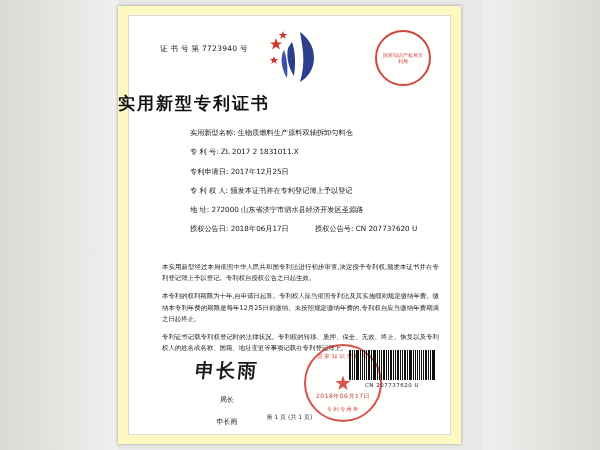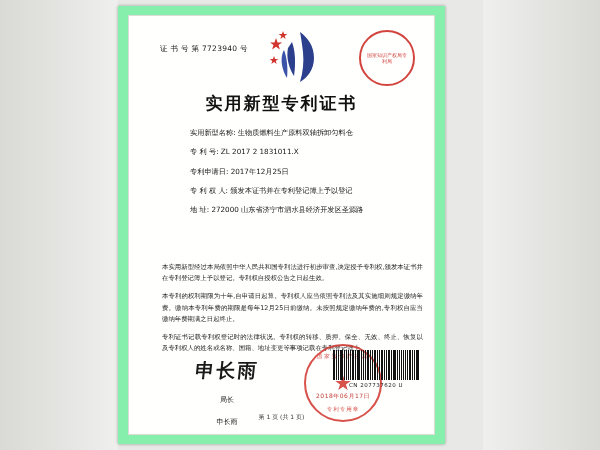--- a/index.html
+++ b/index.html
@@ -25,22 +25,23 @@
     left: 0; top: 0;
     width: 600px; height: 450px;
     background: #e8e8e6;
   }
   .paper {
     position: absolute;
     left: 118px;
     top: 6px;
     width: 327px;
     height: 438px;
-    background: #86efac;
+    background: #fef9c3;
     box-shadow: 0 0 3px rgba(0,0,0,0.35);
+    padding-left: 16px;
   }
   .paper-inner {
     position: absolute;
     left: 10px;
     top: 9px;
     right: 10px;
     bottom: 9px;
     background: #fffffe;
     border: 1px solid #dcdcd6;
   }
@@ -93,21 +94,21 @@
     align-items: center;
     justify-content: center;
     opacity: 0.88;
   }
   .seal-top span { display: block; padding: 0 5px; }
 
   .title {
     position: absolute;
     left: 0; right: 0;
     top: 86px;
-    text-align: center;
+    text-align: left;
     font-size: 17px;
     font-weight: bold;
     letter-spacing: 2px;
     color: #111;
     font-family: "DejaVu Sans", sans-serif;
   }
 
   .fields {
     position: absolute;
     left: 44px;
@@ -300,20 +301,26 @@
         <span class="field-value">2017年12月25日</span>
       </div>
       <div class="field-row">
         <span class="field-label">专 利 权 人:</span>
         <span class="field-value">颁发本证书并在专利登记簿上予以登记</span>
       </div>
       <div class="field-row">
         <span class="field-label">地        址:</span>
         <span class="field-value">272000 山东省济宁市泗水县经济开发区圣源路</span>
       </div>
+      <div class="field-row">
+        <span class="field-label">授权公告日:</span>
+        <span class="field-value">2018年06月17日</span>
+        <span class="field-label" style="margin-left:24px;">授权公告号:</span>
+        <span class="field-value">CN 207737620 U</span>
+      </div>
     </div>
 
     <div class="body-text">
       <p>本实用新型经过本局依照中华人民共和国专利法进行初步审查,决定授予专利权,颁发本证书并在专利登记簿上予以登记。专利权自授权公告之日起生效。</p>
       <p>本专利的权利期限为十年,自申请日起算。专利权人应当依照专利法及其实施细则规定缴纳年费。缴纳本专利年费的期限是每年12月25日前缴纳。未按照规定缴纳年费的,专利权自应当缴纳年费期满之日起终止。</p>
       <p>专利证书记载专利权登记时的法律状况。专利权的转移、质押、保全、无效、终止、恢复以及专利权人的姓名或名称、国籍、地址变更等事项记载在专利登记簿上。</p>
     </div>
 
     <div class="sig-block">
       <div class="sig-script">申长雨</div>

